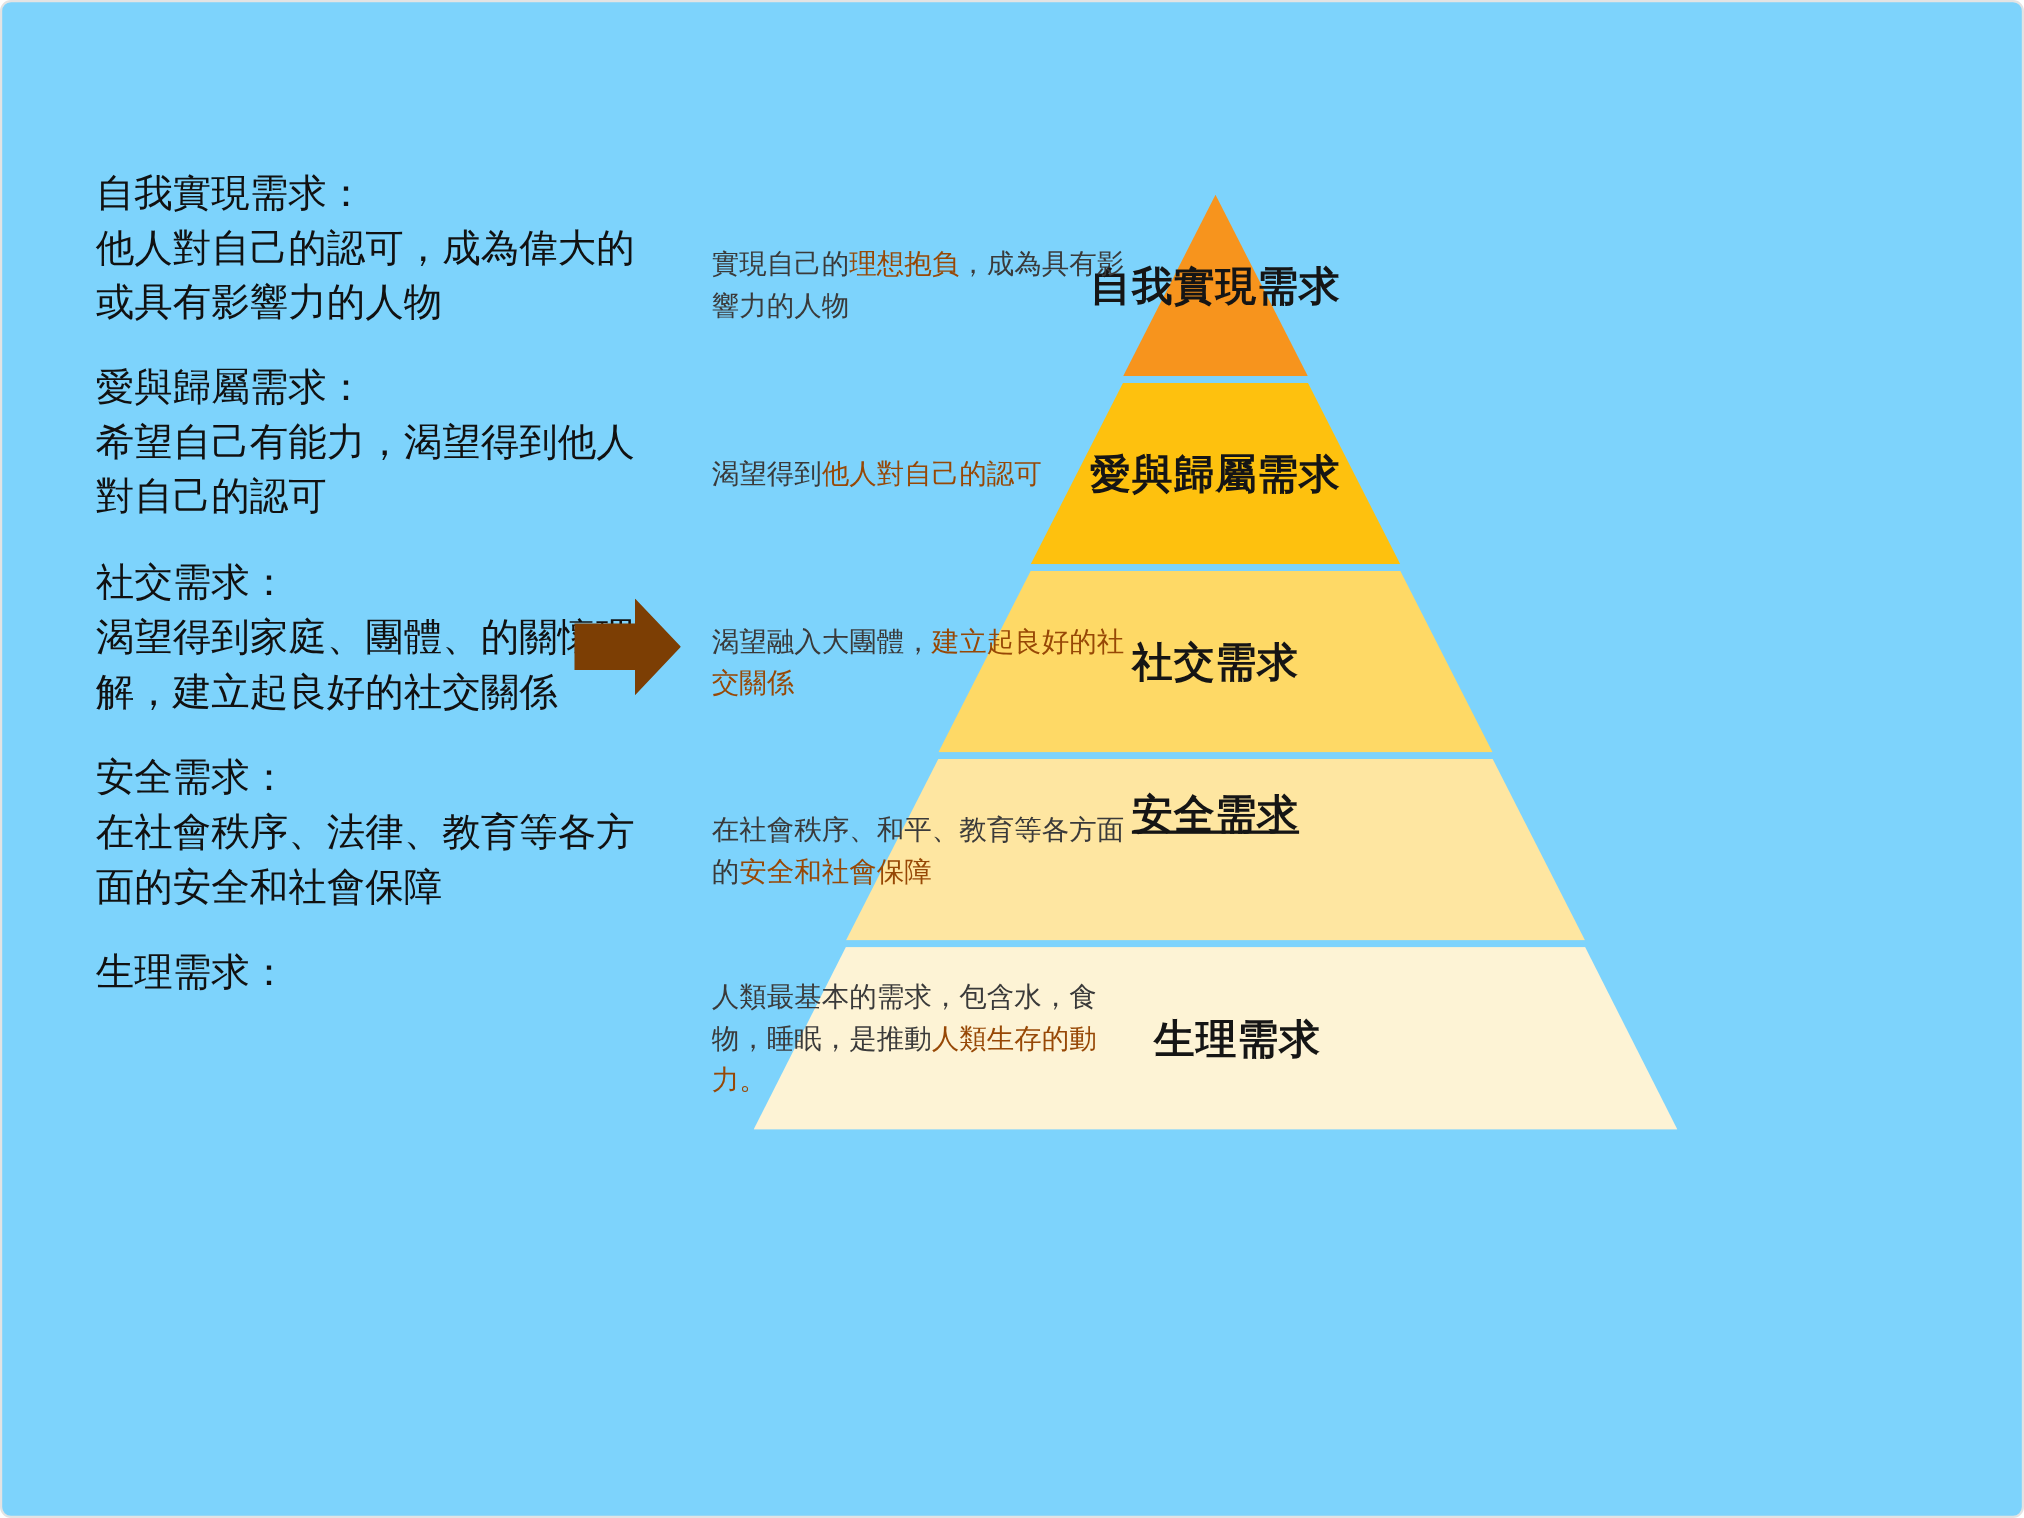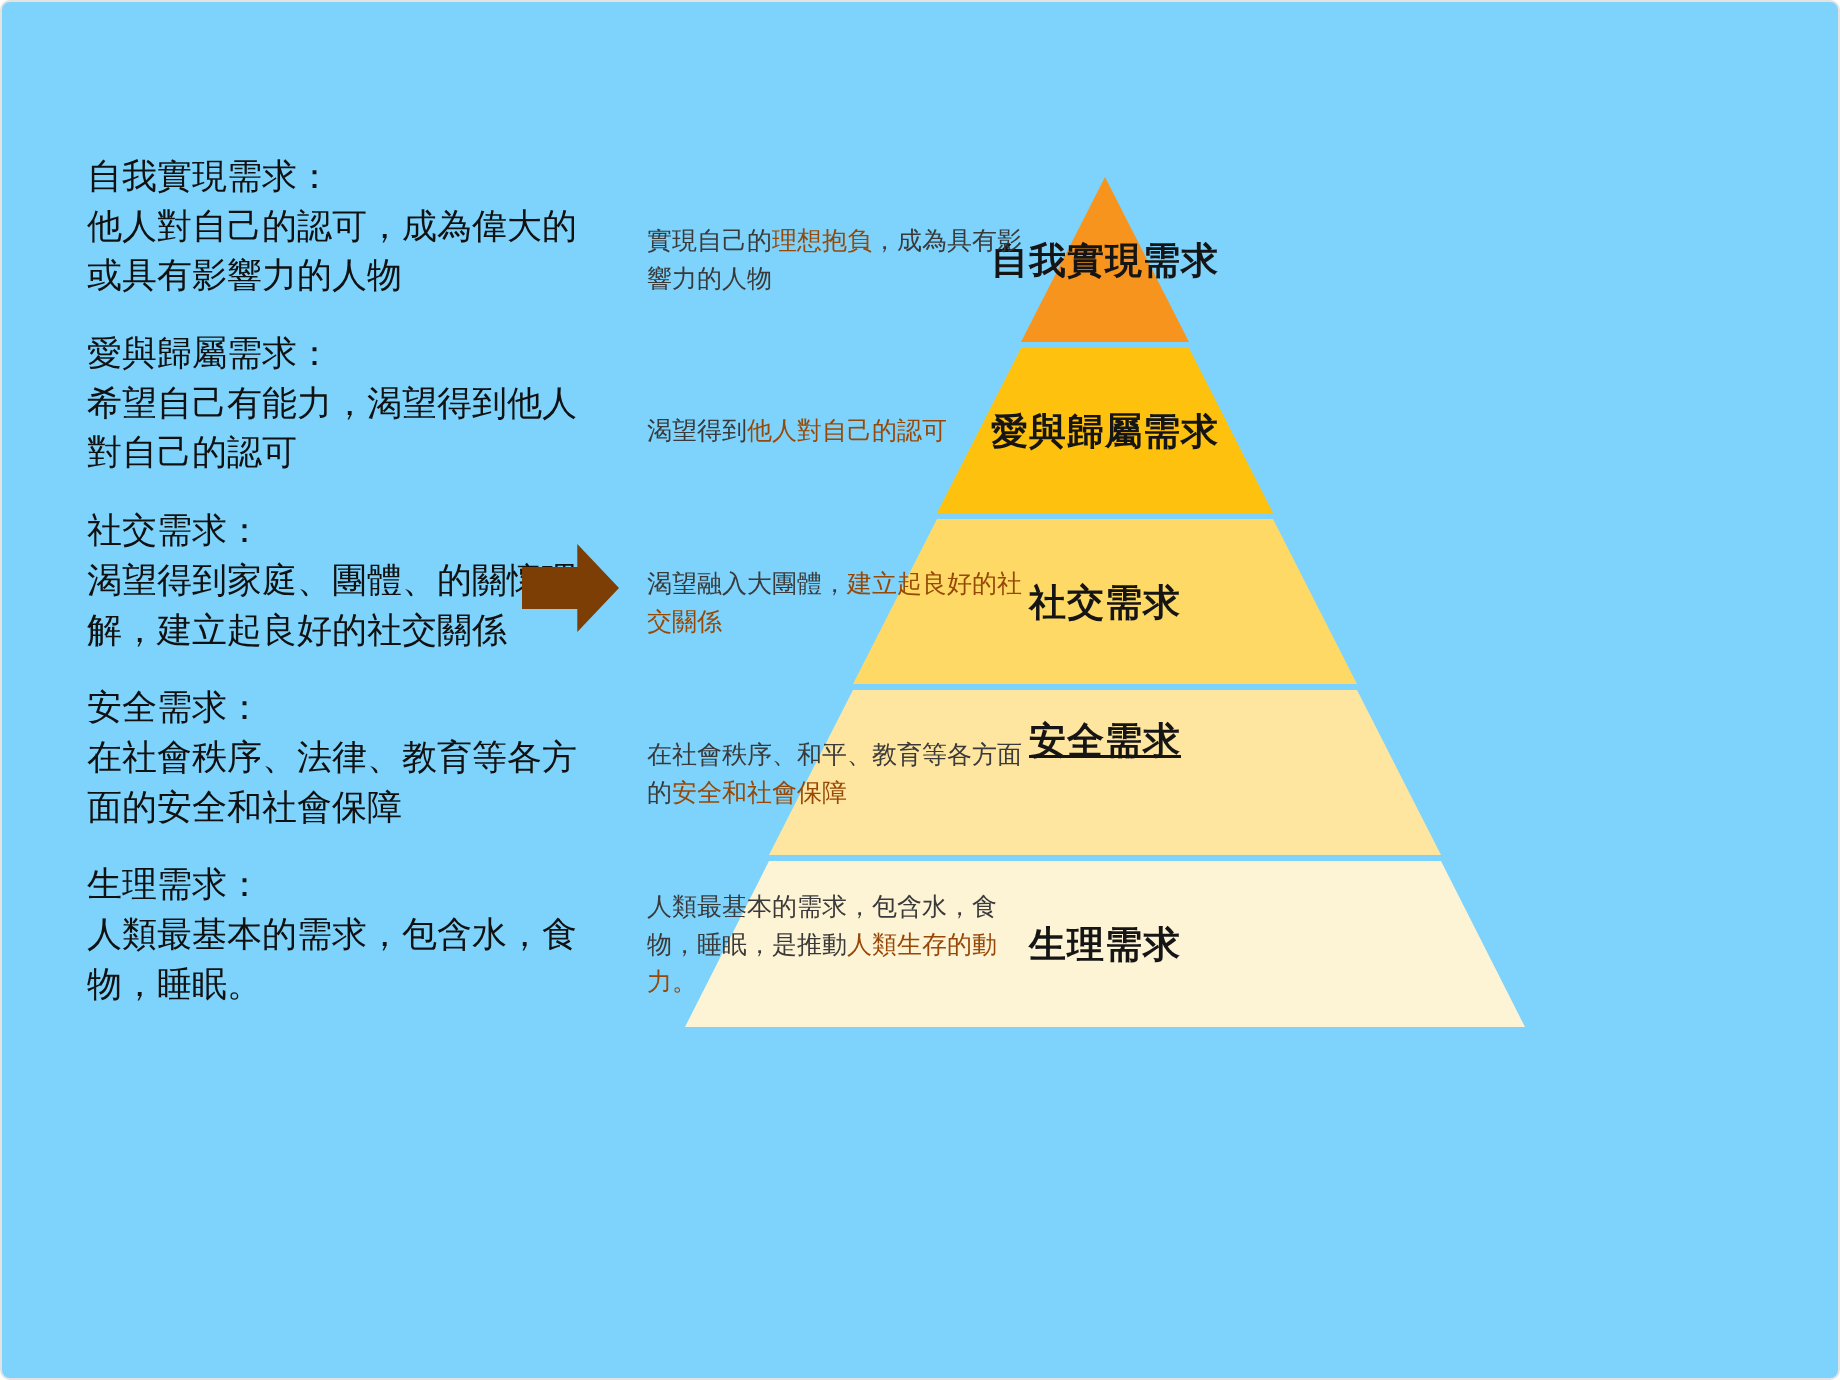--- a/index.html
+++ b/index.html
@@ -78,21 +78,21 @@
     font-weight: 700;
     color: #151515;
     white-space: nowrap;
     z-index: 4;
     letter-spacing: 1px;
   }
   .plabel-1 { top: 84px; }
   .plabel-2 { top: 255px; }
   .plabel-3 { top: 426px; }
   .plabel-4 { top: 564px; text-decoration: underline; }
-  .plabel-5 { top: 768px; }
+  .plabel-5 { top: 768px; margin-left: 20px; }
 </style>
 </head>
 <body>
 
 <div class="canvas">
 
   <div class="left-col">
     <div class="def-block">
       <div>自我實現需求：</div>
       <div>他人對自己的認可，成為偉大的或具有影響力的人物</div>
@@ -104,21 +104,20 @@
     <div class="def-block">
       <div>社交需求：</div>
       <div>渴望得到家庭、團體、的關懷理解，建立起良好的社交關係</div>
     </div>
     <div class="def-block">
       <div>安全需求：</div>
       <div>在社會秩序、法律、教育等各方面的安全和社會保障</div>
     </div>
     <div class="def-block">
       <div>生理需求：</div>
-      <div>人類最基本的需求，包含水，食物，睡眠。</div>
     </div>
   </div>
 
   <div class="arrow" style="background: rgb(124, 62, 4);"></div>
 
   <div class="mid-desc" style="top:257px"><span>實現自己的</span><span style="color: rgb(151, 72, 6);">理想抱負</span><span>，成為具有影響力的人物</span></div>
   <div class="mid-desc" style="top:429px"><span>渴望得到</span><span style="color: rgb(151, 72, 6); text-align: right;">他人對自己的認可</span></div>
   <div class="mid-desc" style="top:600px"><span>渴望融入大團體，</span><span style="color: rgb(151, 72, 6);">建立起良好的社交關係</span></div>
   <div class="mid-desc" style="top:771px"><span>在社會秩序、和平、教育等各方面的</span><span style="color: rgb(151, 72, 6);">安全和社會保障</span></div>
   <div class="mid-desc" style="top:942px"><span>人類最基本的需求，包含水，食物，睡眠，是推動</span><span style="color: rgb(151, 72, 6);">人類生存的動力。</span></div>

